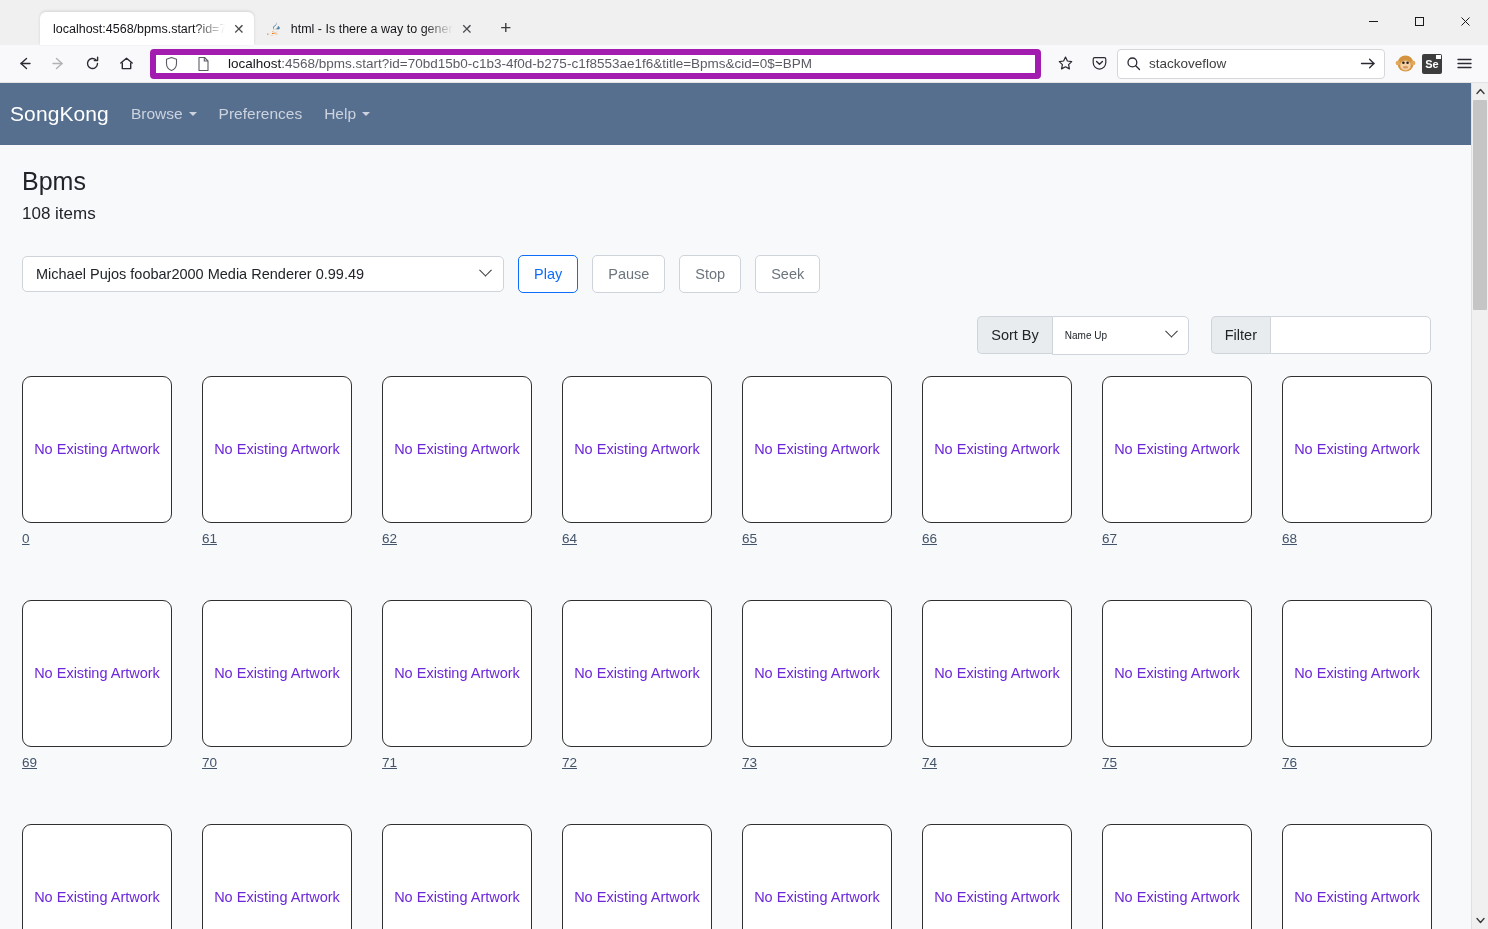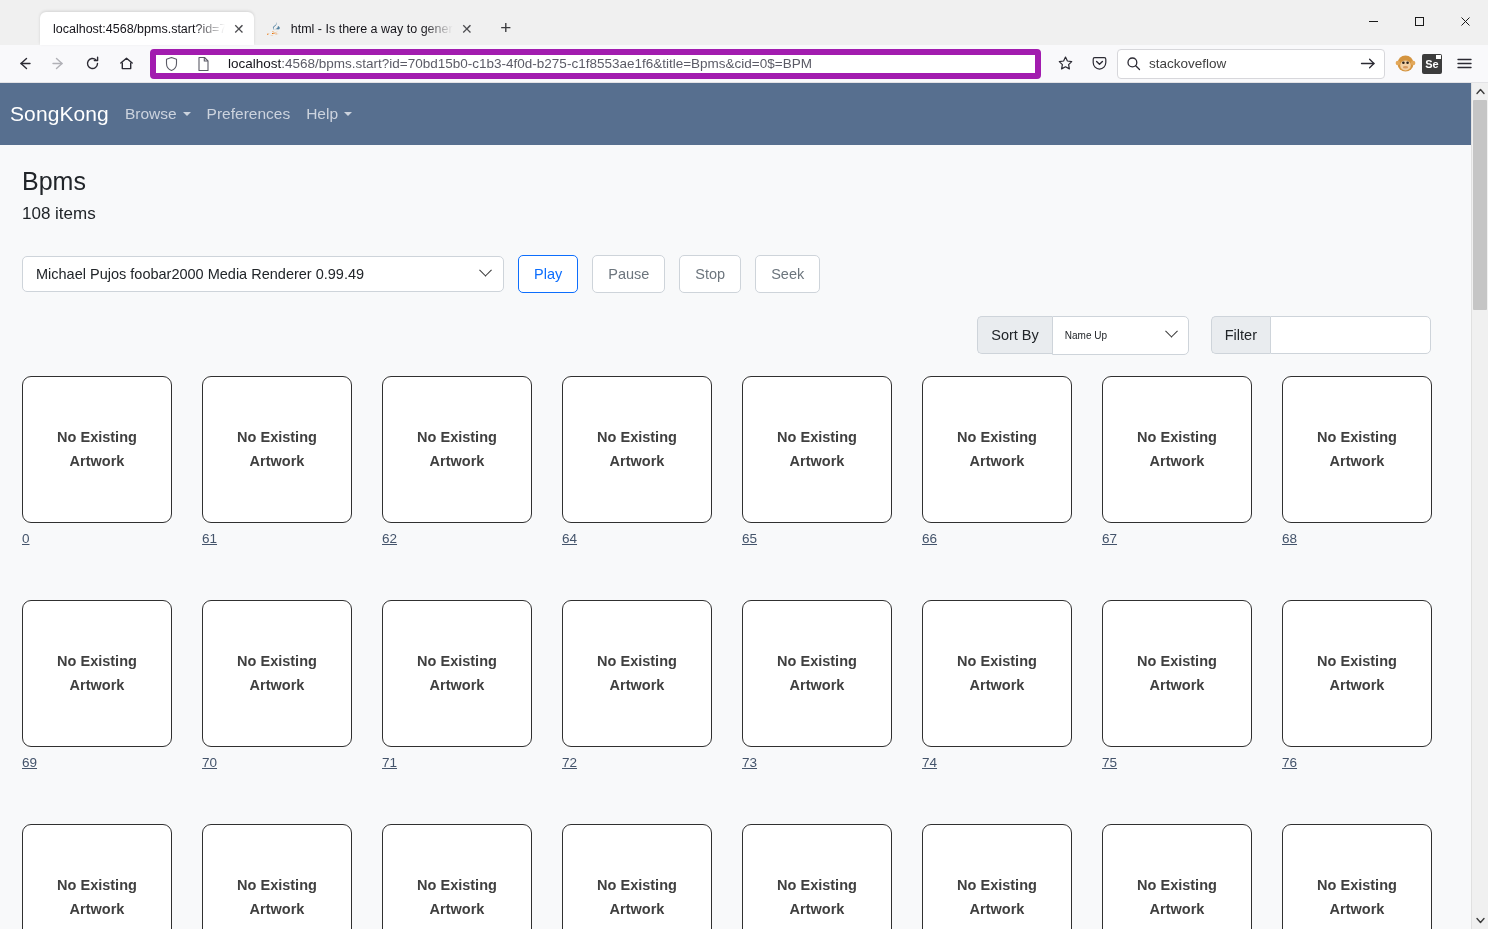--- a/index.html
+++ b/index.html
@@ -78,21 +78,21 @@
     content: ""; position: absolute; top: 1px; right: 1px;
     width: 5px; height: 4px; background: #fff;
   }
 
   
   .viewport { flex: 1; display: flex; position: relative; overflow: hidden; background: #f8f9fa; }
   .page { flex: 1; overflow: hidden; position: relative; background: #f8f9fa; }
 
   .sk-nav {
     height: 62px; display: flex; align-items: center;
-    padding-left: 10px; gap: 16px;
+    padding-left: 10px; gap: 22px;
   }
   .sk-brand { font-size: 21px; color: #ffffff; letter-spacing: .1px; }
   .sk-link {
     font-size: 15.5px; color: #ccd3de; display: flex; align-items: center; gap: 6px;
   }
   .caret {
     width: 0; height: 0; border-left: 4px solid transparent;
     border-right: 4px solid transparent; border-top: 4.5px solid #ccd3de;
     display: inline-block;
   }
@@ -145,21 +145,21 @@
     display: grid; grid-template-columns: repeat(8, 150px);
     column-gap: 30px; row-gap: 53px; margin-top: 22px;
   }
   .cell { width: 150px; }
   .artcard {
     width: 150px; height: 147px; background: #ffffff;
     border: 1px solid #303030; border-radius: 9px;
     display: flex; align-items: center; justify-content: center; text-align: center;
   }
   .artcard span {
-    font-size: 14.5px; font-weight: 700; color: #404040; line-height: 1.65;
+    font-size: 14.5px; font-weight: 400; color: #6d28d9; line-height: 1.65;
     padding: 0 10px;
   }
   .cell-label {
     display: inline-block; margin-top: 8px; font-size: 13.5px;
     color: #44546b; text-decoration: underline;
   }
 
   
   .pscroll { width: 17px; background: #f0f0f0; position: relative; flex: none;
              border-left: 1px solid #e0e0e0; }

